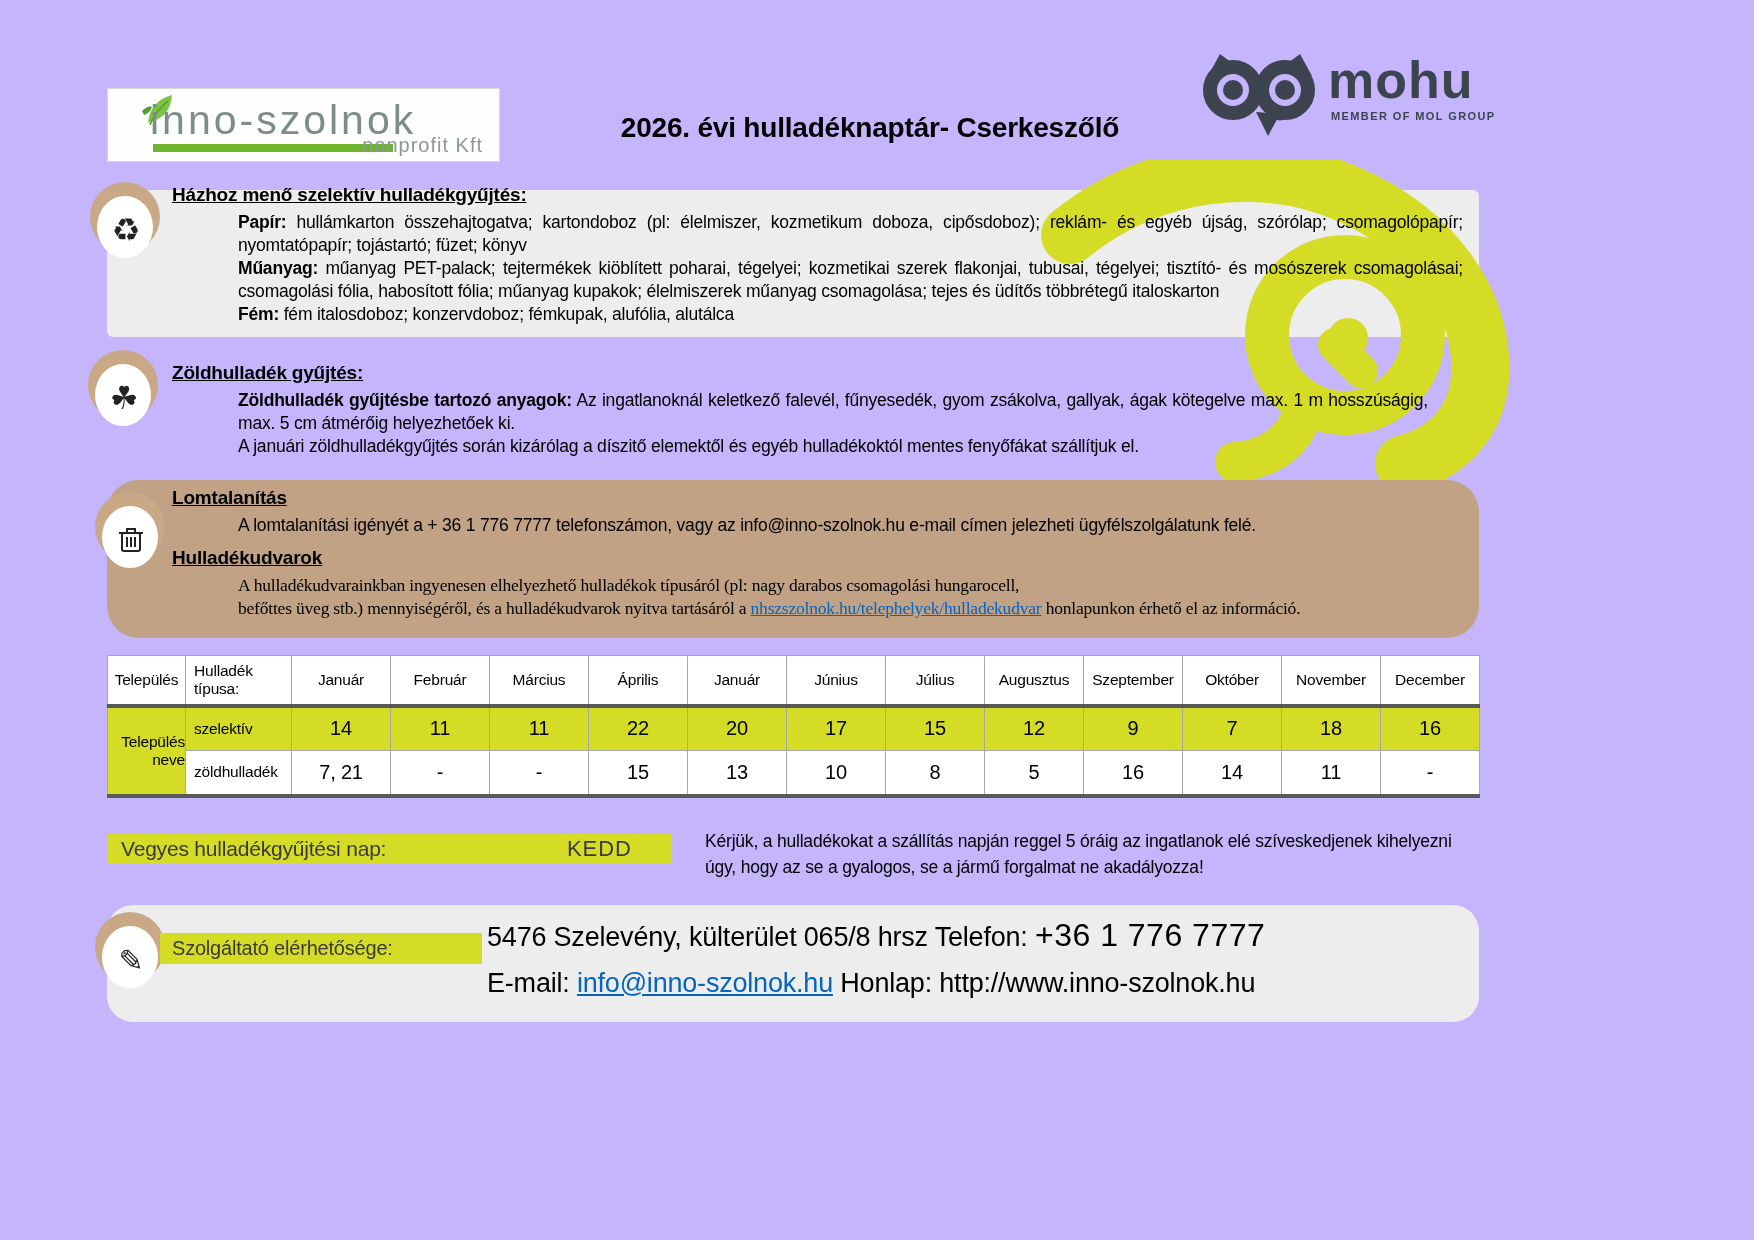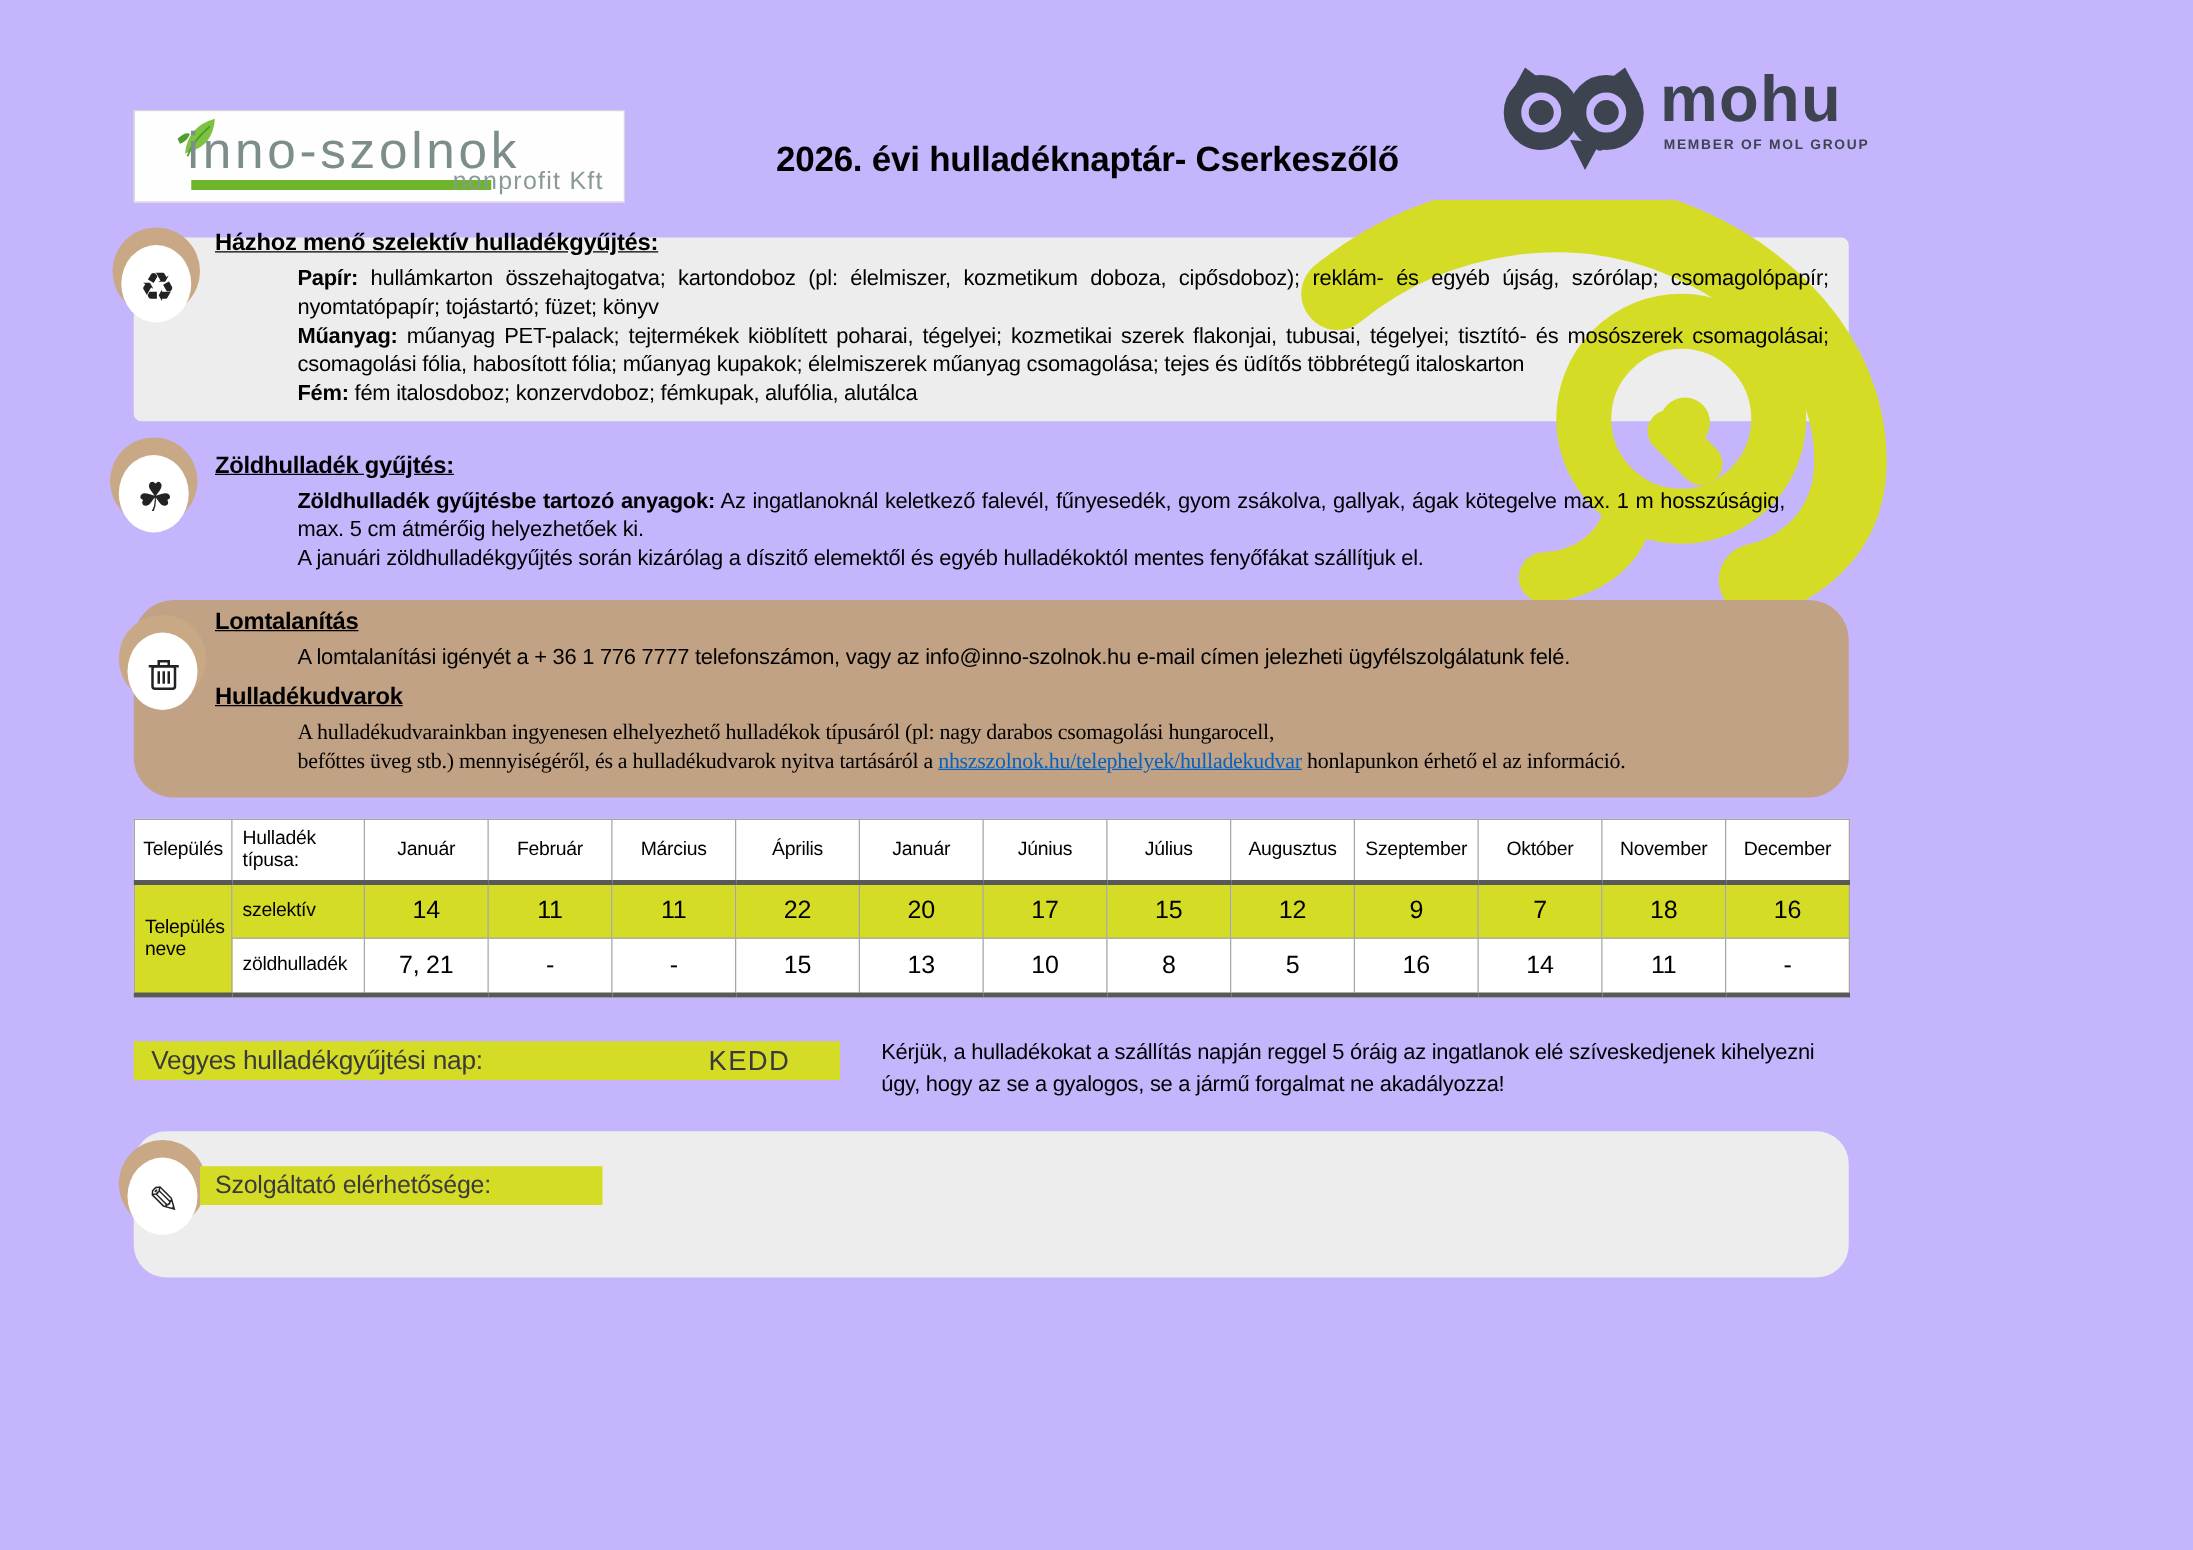--- a/index.html
+++ b/index.html
@@ -48,21 +48,21 @@
   a{color:var(--link);}
 
   
   table.cal{border-collapse:collapse;table-layout:fixed;width:1372px;background:#fff;}
   table.cal th,table.cal td{border:1px solid #a6a6a6;text-align:center;vertical-align:middle;font-weight:normal;}
   table.cal thead th{height:50px;font-size:15.5px;border-bottom:4px solid #595959;}
   table.cal tbody td{height:45px;font-size:20px;}
   table.cal tbody tr:last-child td{border-bottom:4px solid #595959;}
   table.cal th.c1{font-size:15.5px;}
   table.cal th.c2,table.cal td.wtype{text-align:left;padding-left:8px;font-size:15.5px;}
-  table.cal td.settlement{text-align:left;padding-left:8px;font-size:15.5px;border-bottom:4px solid #595959;}
+  table.cal td.settlement{text-align:right;padding-left:8px;font-size:15.5px;border-bottom:4px solid #595959;}
   tr.hl td{background:var(--accent);}
   tr.hl td.wtype{background:var(--accent);}
 
   
   .mixed-box{left:107px;top:833px;width:565px;height:31px;background:var(--accent);display:flex;align-items:center;justify-content:space-between;padding:0 40px 0 14px;z-index:2;}
   .mixed-box .lbl{font-size:21px;color:#3a3a3a;}
   .mixed-box .val{font-size:22px;color:#3a3a3a;letter-spacing:1px;}
   .notice{left:705px;top:828px;width:770px;font-size:17.5px;line-height:26px;z-index:2;}
 
   .footer-label{left:160px;top:933px;width:322px;height:31px;background:var(--accent);font-size:20px;color:#3a3a3a;line-height:31px;padding-left:12px;z-index:2;}
@@ -239,14 +239,18 @@
     <span class="val">KEDD</span>
   </div>
   <div class="abs notice">Kérjük, a hulladékokat a szállítás napján reggel 5 óráig az ingatlanok elé szíveskedjenek kihelyezni úgy, hogy az se a gyalogos, se a jármű forgalmat ne akadályozza!</div>
 
   <div class="badge" style="left:95px;top:912px;">
     <div class="tan"></div>
       <div class="wht"></div>
     <span class="glyph" style="font-size:30px;">✎</span>
   </div>
   <div class="abs footer-label">Szolgáltató elérhetősége:</div>
+  <div class="abs footer-text">
+    <div><span>5476 Szelevény, külterület 065/8 hrsz Telefon: </span><span class="phone">+36 1 776 7777</span></div>
+    <div><span>E-mail: </span><a href="#">info@inno-szolnok.hu</a><span> Honlap: </span><span>http://www.inno-szolnok.hu</span></div>
+  </div>
 
 </div>
 
 </body></html>

